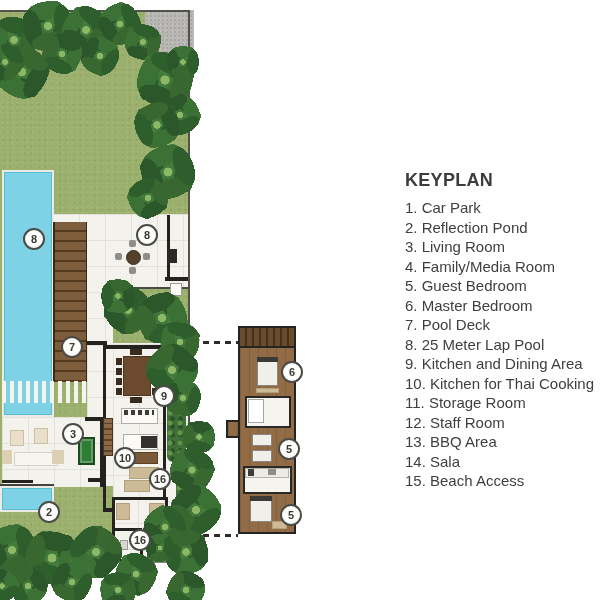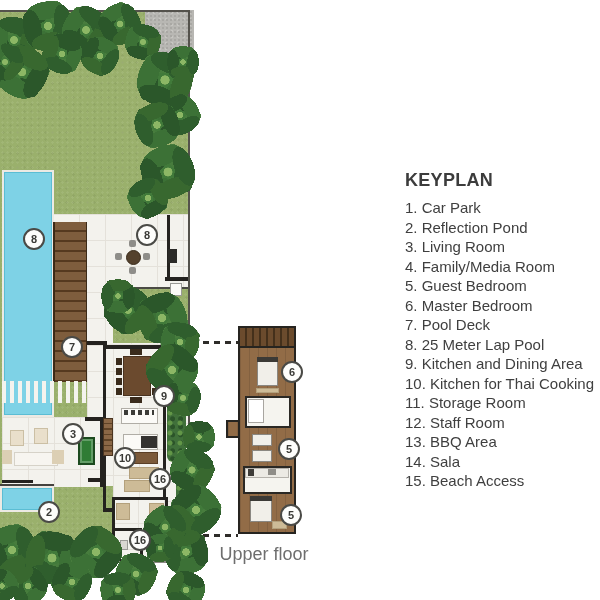--- a/index.html
+++ b/index.html
@@ -229,14 +229,13 @@
         <li>9. Kitchen and Dining Area</li>
         <li>10. Kitchen for Thai Cooking</li>
         <li>11. Storage Room</li>
         <li>12. Staff Room</li>
         <li>13. BBQ Area</li>
         <li>14. Sala</li>
         <li>15. Beach Access</li>
       </ol>
   </div>
 
-  <div class="upper-label">Upper floor</div>
 </div>
 
 </body></html>

